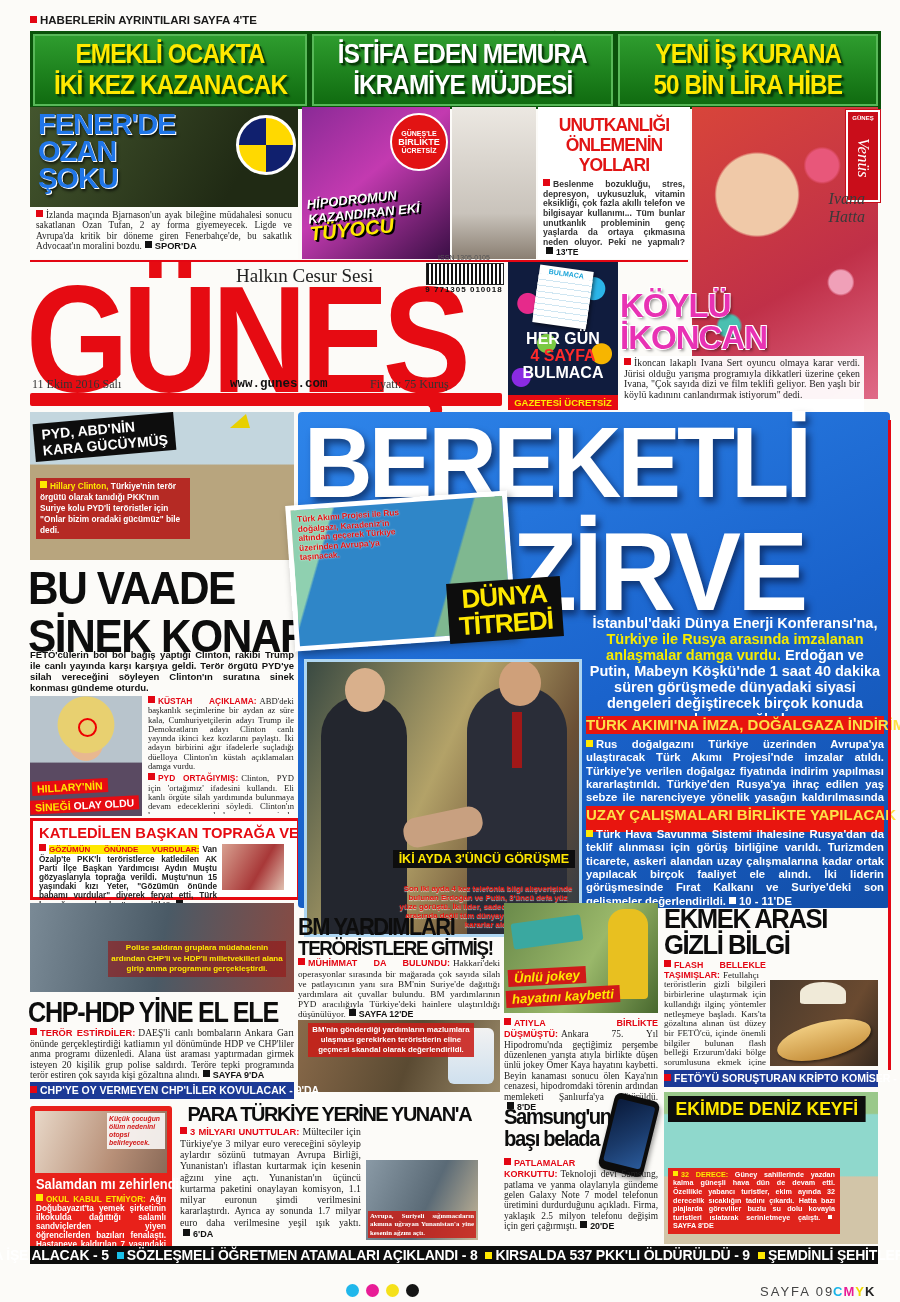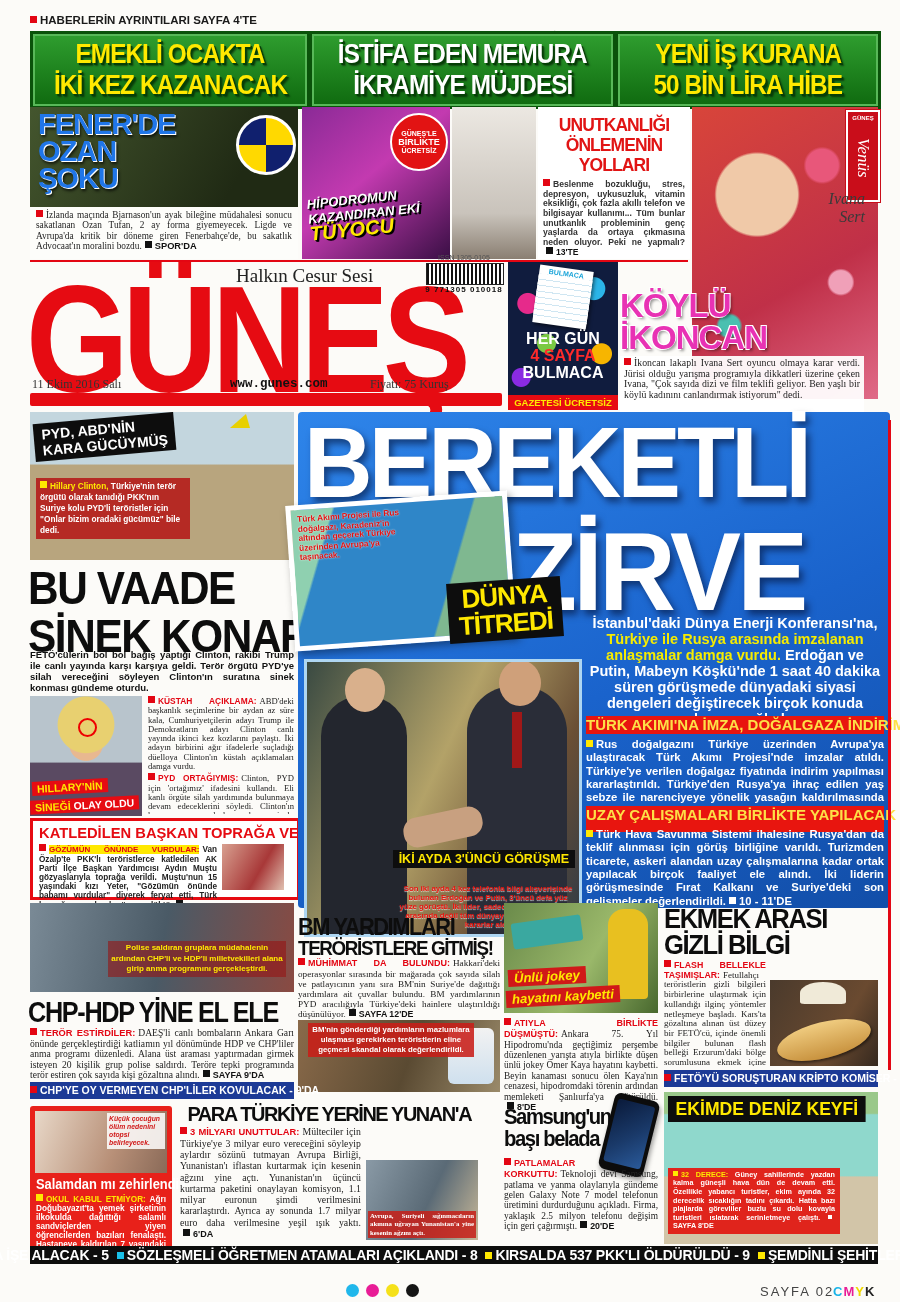--- a/index.html
+++ b/index.html
@@ -83,21 +83,21 @@
     <div class="b j" style="margin:4px 5px 0;font-size:8.6px;line-height:1.12;color:#333;"><span class="sq sq-red"></span><span>Beslenme bozukluğu, stres, depresyon, uykusuzluk, vitamin eksikliği, çok fazla akıllı telefon ve bilgisayar kullanımı... Tüm bunlar unutkanlık probleminin genç yaşlarda da ortaya çıkmasına neden oluyor. Peki ne yapmalı?</span><span class="ref" style="font-size:8.6px;"><span class="sq" style="background:#111"></span><span>13'TE</span></span></div>
   </div>
 
   <div class="ab photo" style="left:692px;top:107px;width:186px;height:292px;background:radial-gradient(circle at 35% 30%,#f0c9a8 0 17%,transparent 18%),radial-gradient(circle at 70% 20%,#e8577a 0 6%,transparent 7%),radial-gradient(circle at 80% 60%,#f0a0b8 0 5%,transparent 6%),radial-gradient(circle at 20% 75%,#4ac0b0 0 4%,transparent 5%),linear-gradient(150deg,#d8453a,#c03048 60%,#e06a88);"></div>
   <div class="ab c" style="left:846px;top:110px;width:30px;height:88px;background:#c90d1a;border:2px solid #fff;box-shadow:0 0 0 1px #c90d1a;">
     <div style="color:#fff;font-size:6px;font-weight:bold;margin-top:3px;">GÜNEŞ</div>
     <div class="se" style="color:#fff;font-style:italic;font-size:17px;transform:rotate(90deg) translateX(22px);transform-origin:center;">Venüs</div>
   </div>
   <div class="ab se" style="left:795px;top:190px;width:70px;text-align:right;font-style:italic;font-size:16px;line-height:18px;color:#3a3a3a;">
     <div>Ivana</div>
-    <div>Sert</div>
+    <div>Hatta</div>
   </div>
 
   <div class="ab" style="left:30px;top:260px;width:658px;height:2px;background:#e30613;"></div>
   <div class="ab se" style="left:236px;top:265px;font-size:19px;color:#222;">Halkın Cesur Sesi</div>
   <div class="ab b" style="left:26px;top:262px;font-size:150px;line-height:1;color:#e60b12;letter-spacing:-7px;transform:scaleX(.88) scaleY(1.02);transform-origin:left top;">GÜNEŞ</div>
   <div class="ab c" style="left:424px;top:254px;width:80px;font-size:7px;color:#555;">ISSN 1305-0105</div>
   <div class="ab barcode" style="left:426px;top:263px;width:76px;height:20px;border:1px solid #222;"></div>
   <div class="ab c s b" style="left:420px;top:285px;width:88px;font-size:8px;color:#111;letter-spacing:1px;">9  771305  010018</div>
   <div class="ab se" style="left:32px;top:377px;font-size:12px;color:#333;">11 Ekim 2016 Salı</div>
   <div class="ab s b" style="left:230px;top:377px;font-size:12.5px;color:#111;font-family:Liberation Mono, monospace;">www.gunes.com</div>
@@ -256,18 +256,18 @@
   <div class="ab" style="left:30px;top:1246px;width:848px;height:18px;background:#0d0d0d;display:flex;align-items:center;justify-content:center;gap:8px;color:#fff;font-weight:bold;font-size:14px;white-space:nowrap;letter-spacing:-.2px;">
     <span><span class="sq sq-blu"></span><span>DEVLET 11 BİN KİŞİYİ DAHA İŞE ALACAK - 5</span></span>
     <span><span class="sq sq-cyn"></span><span>SÖZLEŞMELİ ÖĞRETMEN ATAMALARI AÇIKLANDI - 8</span></span>
     <span><span class="sq sq-yel"></span><span>KIRSALDA 537 PKK'LI ÖLDÜRÜLDÜ - 9</span></span>
     <span><span class="sq sq-yel"></span><span>ŞEMDİNLİ ŞEHİTLERİ DUALARLA UĞURLANDI - 12</span></span>
   </div>
 
   <div class="ab" style="left:346px;top:1283px;">
     <span class="dot" style="background:#20b7eb;"></span><span class="dot" style="background:#e81c96;"></span><span class="dot" style="background:#f5e11a;"></span><span class="dot" style="background:#151515;"></span>
   </div>
-  <div class="ab s" style="left:760px;top:1284px;font-size:13px;letter-spacing:2px;color:#444;">SAYFA 02</div>
+  <div class="ab s" style="left:760px;top:1284px;font-size:13px;letter-spacing:2px;color:#444;">SAYFA 09</div>
   <div class="ab s b" style="left:833px;top:1284px;font-size:13px;letter-spacing:1px;">
     <span style="color:#1ab4e8;">C</span><span style="color:#e81c96;">M</span><span style="color:#f0d800;">Y</span><span style="color:#222;">K</span>
   </div>
 
 </div>
 
 </body></html>

